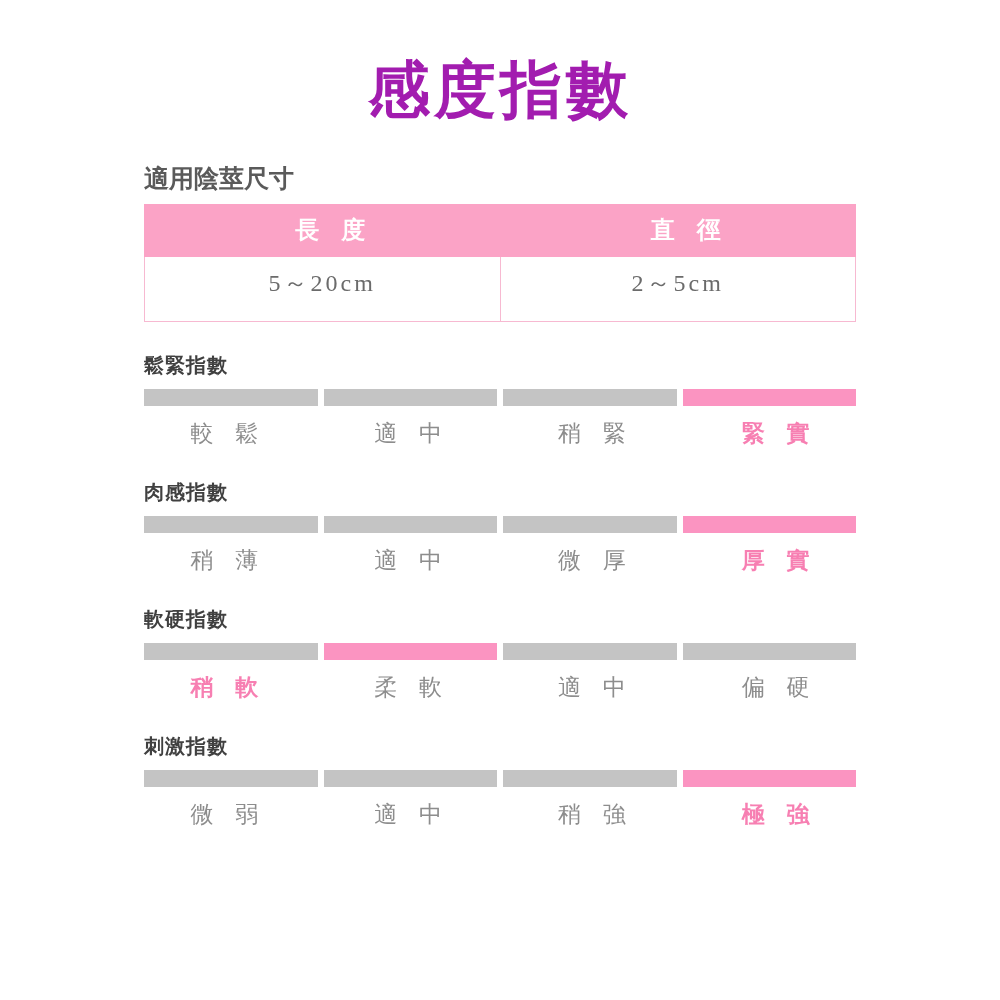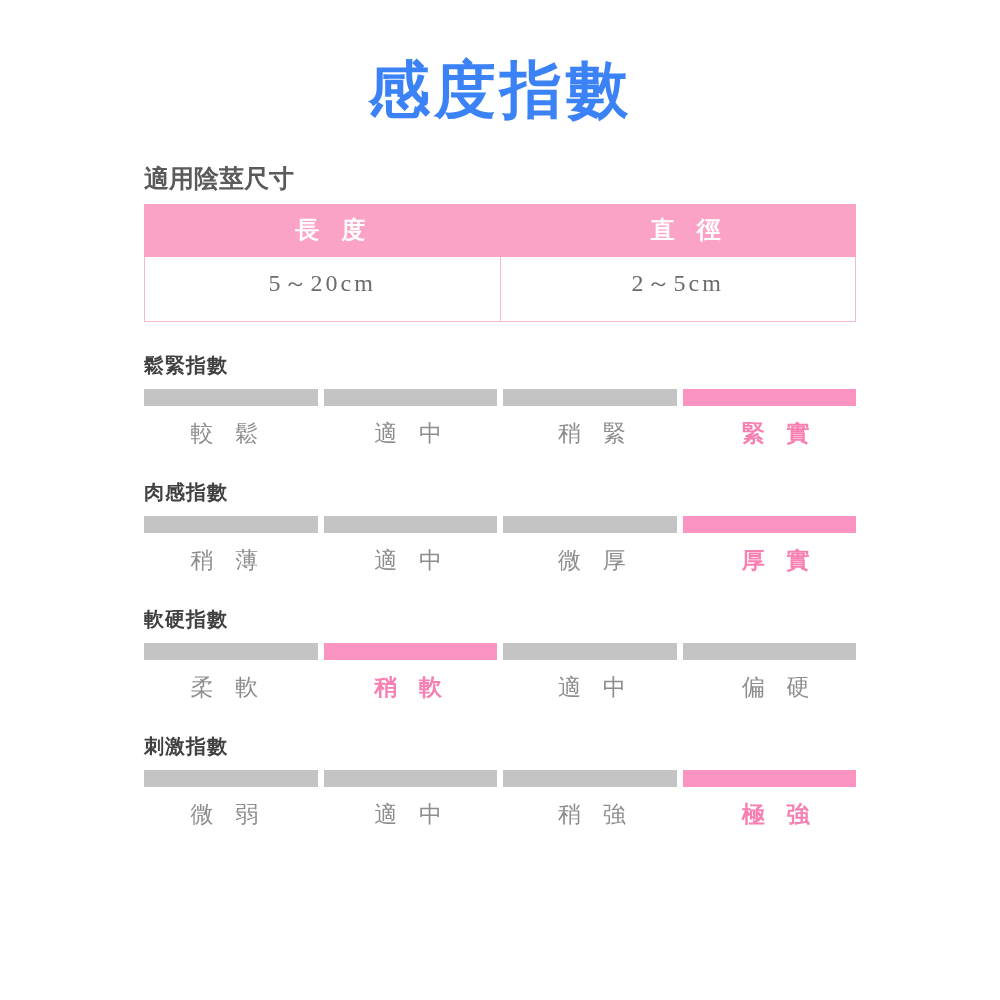--- a/index.html
+++ b/index.html
@@ -17,21 +17,21 @@
   }
   .page {
     width: 1000px;
     height: 1000px;
     box-sizing: border-box;
     padding: 0;
     position: relative;
   }
   .title {
     text-align: center;
-    color: #3b82f6;
+    color: #a21caf;
     font-family: "Liberation Serif", serif;
     font-size: 62px;
     font-weight: bold;
     letter-spacing: 4px;
     padding-top: 56px;
     line-height: 1.1;
   }
 
   .content {
     width: 712px;
@@ -180,22 +180,22 @@
 
     <div class="metric">
       <div class="metric-title">軟硬指數</div>
       <div class="bar-row">
         <div class="seg"></div>
         <div class="seg active"></div>
         <div class="seg"></div>
         <div class="seg"></div>
       </div>
       <div class="labels-row">
+        <div class="lbl active">稍 軟</div>
         <div class="lbl">柔 軟</div>
-        <div class="lbl active">稍 軟</div>
         <div class="lbl">適 中</div>
         <div class="lbl">偏 硬</div>
       </div>
     </div>
 
     <div class="metric">
       <div class="metric-title">刺激指數</div>
       <div class="bar-row">
         <div class="seg"></div>
         <div class="seg"></div>

